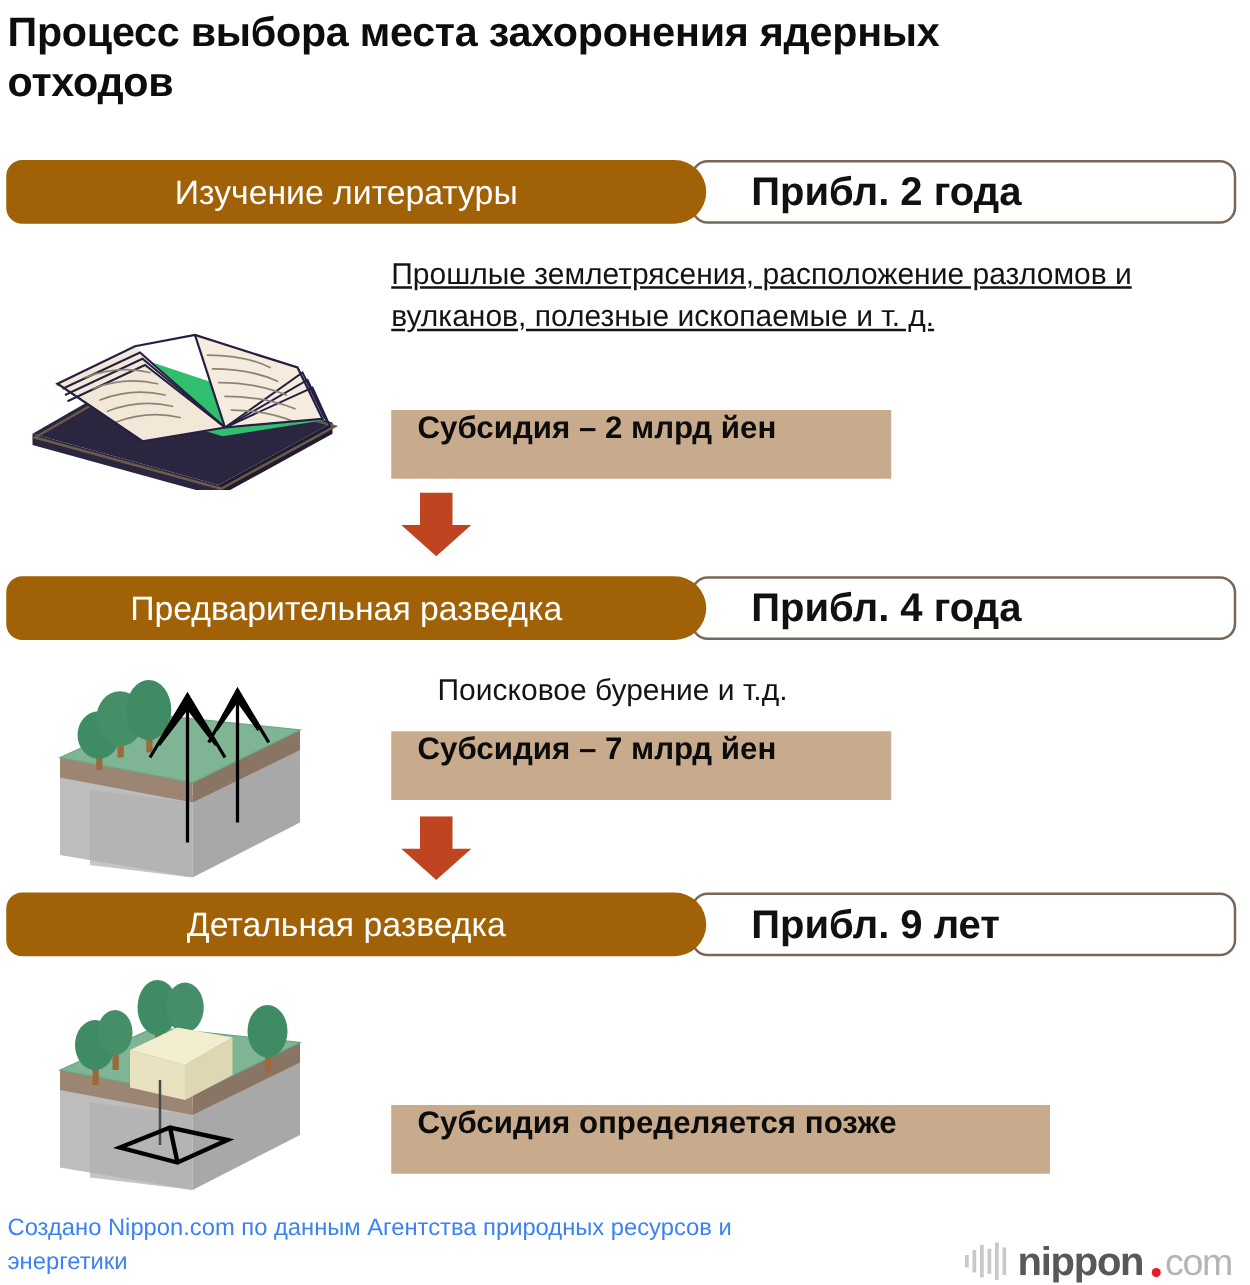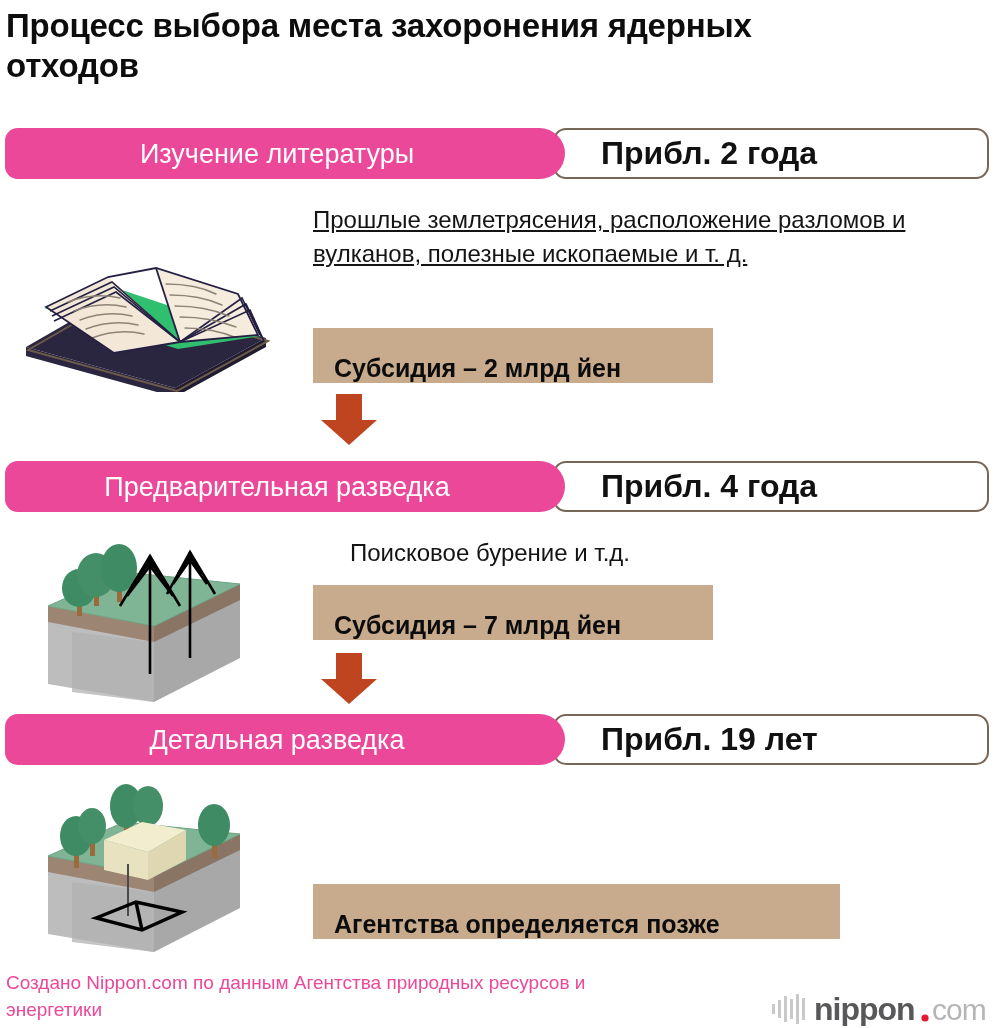--- a/index.html
+++ b/index.html
@@ -22,21 +22,21 @@
 
   
   .stage-head{position:absolute;left:5px;width:984px;height:51px;}
   .stage-head .duration-box{
     position:absolute;left:548px;top:0;width:436px;height:51px;
     box-sizing:border-box;
     background:#ffffff;border:2px solid #776759;border-radius:13px;
   }
   .stage-head .name-pill{
     position:absolute;left:0;top:0;height:51px;
-    background:#ec4899;border-radius:13px 26px 26px 13px;
+    background:#a16207;border-radius:13px 26px 26px 13px;
     display:flex;align-items:center;justify-content:center;
   }
   .stage-head .name-pill span{
     color:#ffffff;font-size:27px;line-height:30px;font-weight:normal;
     padding-right:16px;white-space:nowrap;
   }
   .stage-head .duration-text{
     position:absolute;left:548px;top:0;width:436px;height:51px;
     display:flex;align-items:center;
   }
@@ -46,32 +46,32 @@
 
   
   .desc{
     position:absolute;left:313px;
     font-size:24px;line-height:34px;color:#141414;
     font-weight:normal;
   }
   .subsidy{
     position:absolute;left:313px;height:55px;
     background:#c8ab8c;
-    display:flex;align-items:flex-end;
+    display:flex;align-items:flex-start;
   }
   .subsidy span{
     margin-left:21px;font-size:25px;font-weight:bold;color:#0c0c0c;white-space:nowrap;
   }
 
   .arrow{position:absolute;}
 
   
   .credit{
     position:absolute;left:6px;top:969px;width:640px;
-    font-size:19px;line-height:27px;color:#ec4899;
+    font-size:19px;line-height:27px;color:#3b82f6;
   }
   .logo{position:absolute;left:772px;top:992px;width:218px;height:34px;}
 
   .illus{position:absolute;}
 </style>
 </head>
 <body>
 
 <div class="page">
 
@@ -203,21 +203,21 @@
       <polygon points="16,0 42,0 42,26 57,26 29,51 1,26 16,26" fill="#bf4521"></polygon>
     </svg>
   </div>
 
   <div class="stage-head" style="top:714px;">
     <div class="duration-box"></div>
     <div class="name-pill" style="width:560px;">
       <span>Детальная разведка</span>
     </div>
     <div class="duration-text">
-      <span>Прибл. 19 лет</span>
+      <span>Прибл. 9 лет</span>
     </div>
   </div>
 
   <div class="illus" style="left:32px;top:782px;width:250px;height:170px;">
     <svg width="250" height="170" viewBox="0 0 250 170">
 
       <polygon points="16,82 16,152 122,170 122,104" fill="#bdbdbd"></polygon>
       <polygon points="122,104 122,170 208,126 208,62" fill="#a8a8a8"></polygon>
       <polygon points="40,100 40,160 122,170 122,110" fill="#b2b2b2" opacity="0.75"></polygon>
 
@@ -248,21 +248,21 @@
 
       <g fill="none" stroke="#000000" stroke-width="3.5">
         <polygon points="64,136 104,120 150,130 110,148"></polygon>
         <line x1="104" y1="120" x2="110" y2="148"></line>
       </g>
     </svg>
   </div>
 
 
   <div class="subsidy" style="top:884px;width:527px;">
-    <span>Агентства определяется позже</span>
+    <span>Субсидия определяется позже</span>
   </div>
 
   <div class="credit">Создано Nippon.com по данным Агентства природных ресурсов и энергетики</div>
 
   <div class="logo">
     <svg width="218" height="34" viewBox="0 0 218 34">
       <g fill="#c9c9c9">
         <rect x="0" y="12" width="3" height="10"></rect>
         <rect x="6" y="8" width="3" height="18"></rect>
         <rect x="12" y="4" width="3" height="26"></rect>

